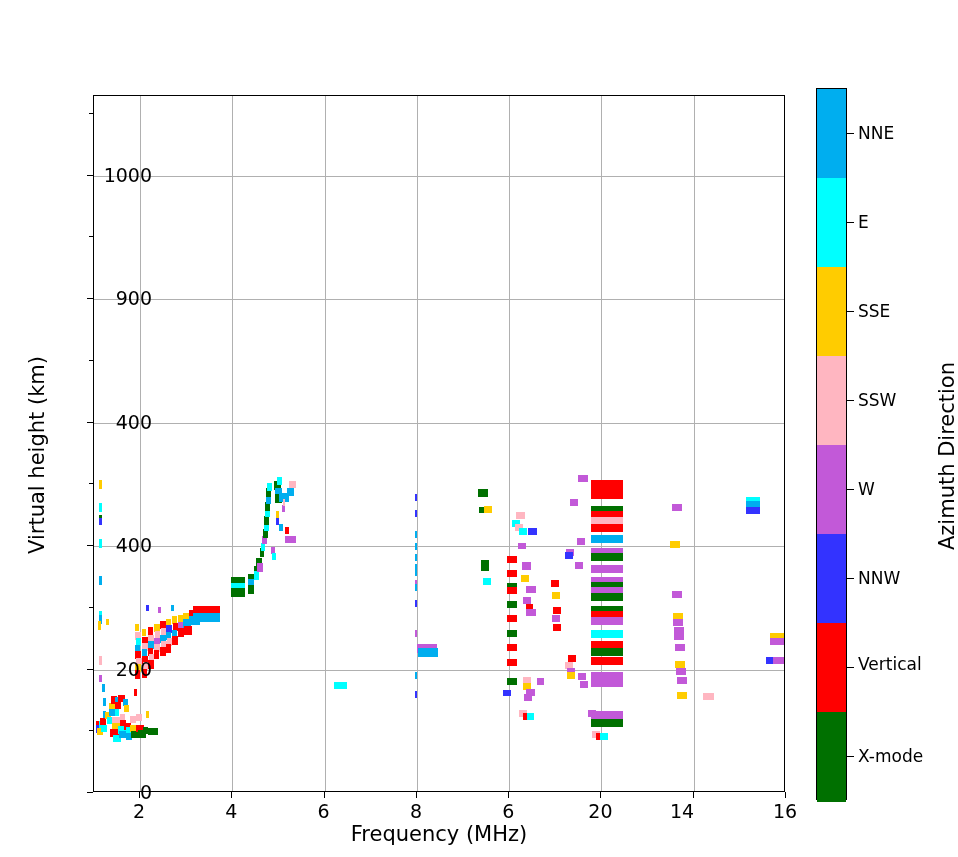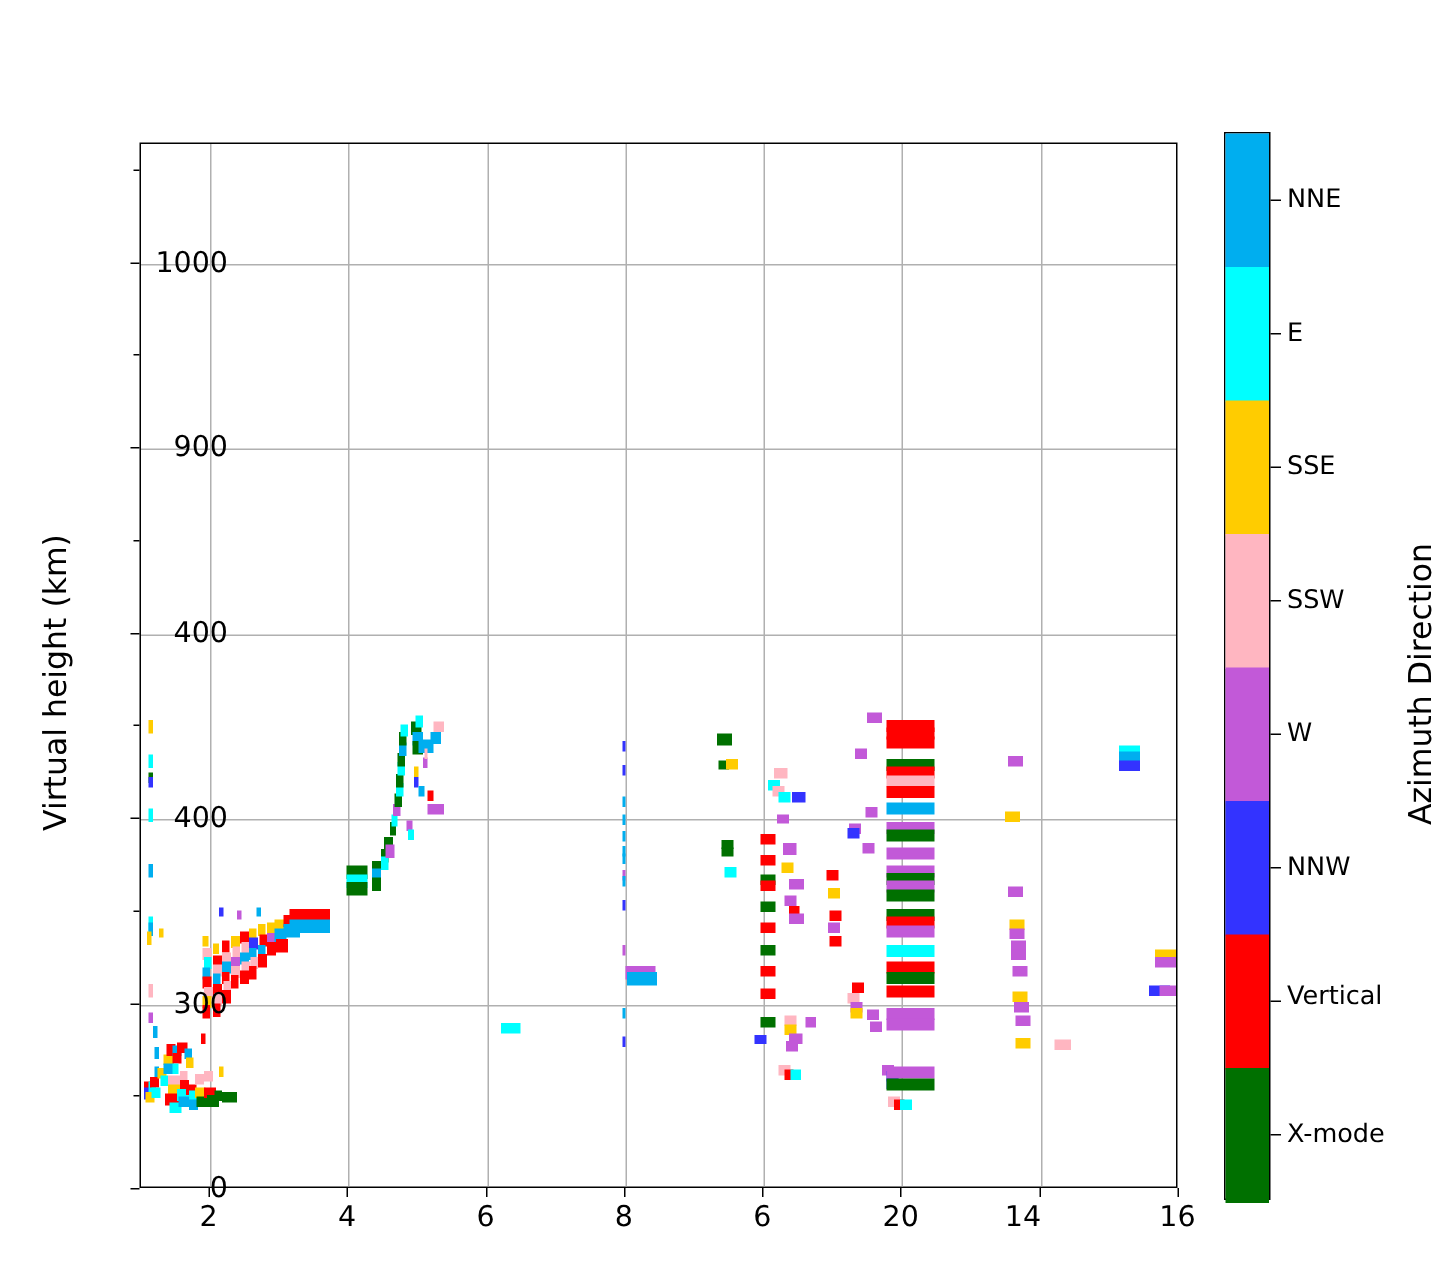--- a/index.html
+++ b/index.html
@@ -374,37 +374,38 @@
       <div class="lbl-x" style="left: 600.467px;">20</div>
       <div class="tick-x" style="left: 692.733px; top: 792px;"></div>
       <div class="lbl-x" style="left: 682px;">14</div>
       <div class="tick-x" style="left: 785px; top: 792px;"></div>
       <div class="lbl-x" style="left: 785px;">16</div>
     </div>
   <div id="axis-y-ticks">
       <div class="tick-y" style="top: 792px; left: 87px; position: absolute;"></div>
       <div class="lbl-y" style="top: 792px;">0</div>
       <div class="tick-y" style="top: 668.528px; left: 87px; position: absolute;"></div>
-      <div class="lbl-y" style="top: 668.528px;">300</div>
+      <div class="lbl-y" style="top: 668.528px;">200</div>
       <div class="tick-y" style="top: 545.056px; left: 87px; position: absolute;"></div>
       <div class="lbl-y" style="top: 545.056px; text-align: right;">400</div>
       <div class="tick-y" style="top: 421.584px; left: 87px; position: absolute;"></div>
       <div class="lbl-y" style="top: 421.584px;">400</div>
       <div class="tick-y" style="top: 298.112px; left: 87px; position: absolute;"></div>
       <div class="lbl-y" style="top: 298.112px;">900</div>
       <div class="tick-y" style="top: 174.64px; left: 87px; position: absolute;"></div>
       <div class="lbl-y" style="top: 174.64px;">1000</div>
       <div class="tickmin-y" style="position: absolute; top: 730.264px; left: 89px;"></div>
       <div class="tickmin-y" style="position: absolute; top: 606.792px; left: 89px;"></div>
       <div class="tickmin-y" style="position: absolute; top: 483.32px; left: 89px;"></div>
       <div class="tickmin-y" style="position: absolute; top: 359.848px; left: 89px;"></div>
       <div class="tickmin-y" style="position: absolute; top: 236.376px; left: 89px;"></div>
       <div class="tickmin-y" style="position: absolute; top: 112.903px; left: 89px;"></div>
     </div>
 
+  <div class="axis-x-title">Frequency (MHz)</div>
   <div class="axis-y-title">Virtual height (km)</div>
 
   <div id="cbar">
       <div class="cband" style="top: 0px; height: 89.5px; background: rgb(0, 174, 239);"></div>
       <div class="cband" style="top: 89px; height: 89.5px; background: rgb(0, 255, 255);"></div>
       <div class="cband" style="top: 178px; height: 89.5px; background: rgb(255, 204, 0);"></div>
       <div class="cband" style="top: 267px; height: 89.5px; background: rgb(255, 182, 193);"></div>
       <div class="cband" style="top: 356px; height: 89.5px; background: rgb(194, 89, 216);"></div>
       <div class="cband" style="top: 445px; height: 89.5px; background: rgb(51, 51, 255);"></div>
       <div class="cband" style="top: 534px; height: 89.5px; background: rgb(255, 0, 0);"></div>

